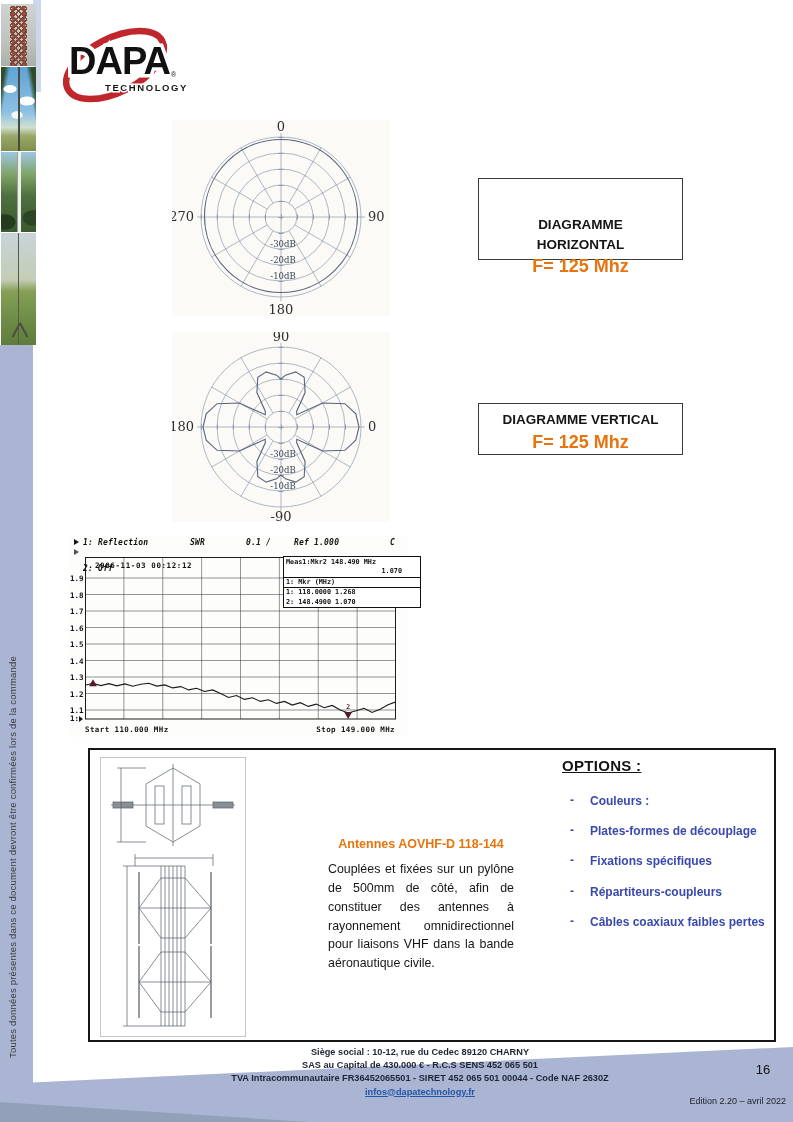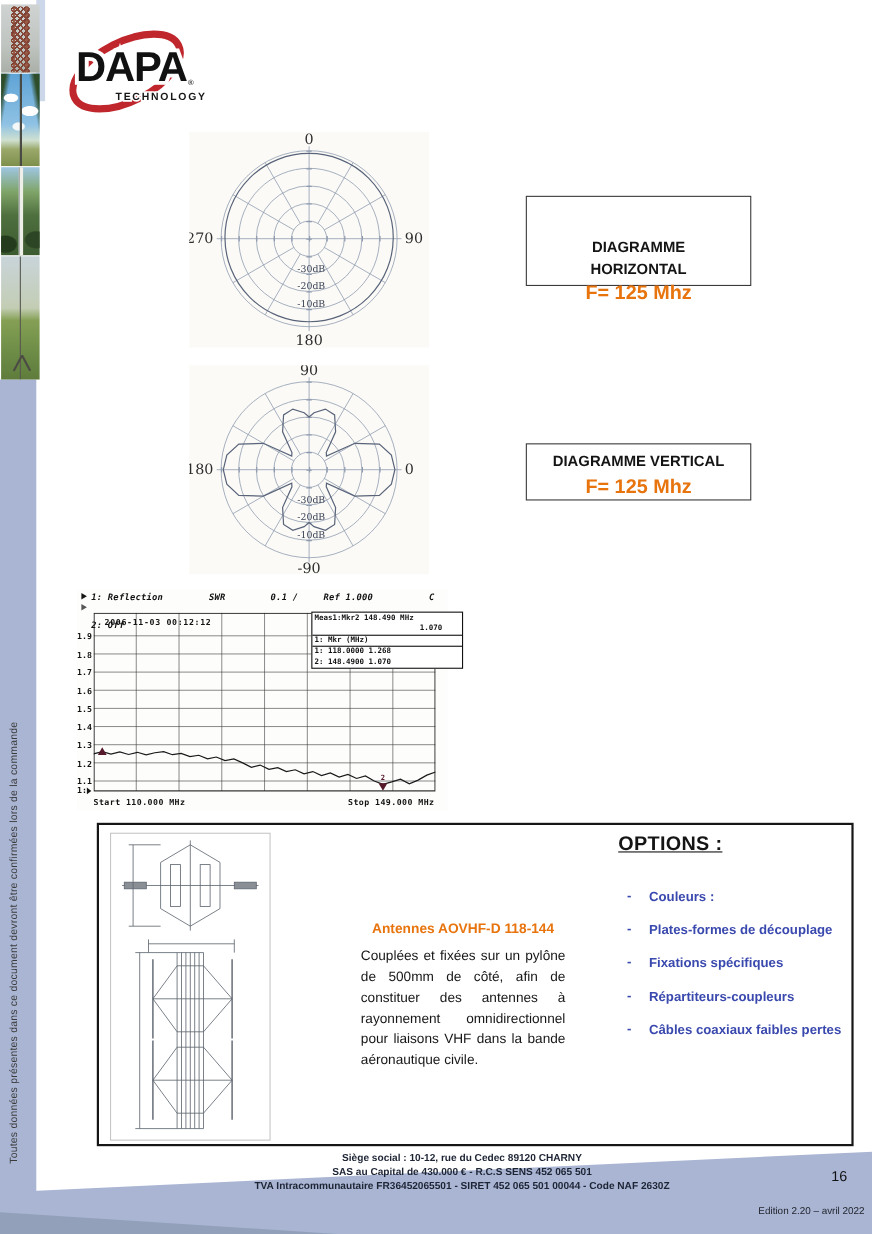--- a/index.html
+++ b/index.html
@@ -74,21 +74,21 @@
   .bigbox{position:absolute;left:88px;top:748px;width:688px;height:294px;border:2px solid #161616;
           box-sizing:border-box;background:#fff;}
   .draw{position:absolute;left:100px;top:757px;width:144px;height:278px;border:1px solid #c6c6c6;background:#fff;}
   .dline{stroke:#5f6670;fill:none;stroke-width:.75;}
   .dthick{stroke:#5f6670;fill:none;stroke-width:1.3;}
   .prod-title{position:absolute;left:326px;top:837px;width:190px;text-align:center;
       color:#E8740E;font-weight:bold;font-size:12.5px;}
   .prod-desc{position:absolute;left:328px;top:860px;width:186px;font-size:12.4px;line-height:1.52;
       text-align:justify;color:#161616;}
   .options{position:absolute;left:562px;top:757px;width:206px;color:#141414;}
-  .opt-h{font-size:18px;font-weight:bold;text-decoration:underline;letter-spacing:.3px;margin-bottom:29px;}
+  .opt-h{font-size:15px;font-weight:bold;text-decoration:underline;letter-spacing:.3px;margin-bottom:19px;}
   .opt-item{display:flex;margin-bottom:14px;}
   .opt-item .dash{width:28px;padding-left:8px;box-sizing:border-box;color:#3A49AE;font-weight:bold;font-size:12px;}
   .opt-item .lab{flex:1;color:#3A49AE;font-weight:bold;font-size:12px;line-height:1.35;}
   .opt-sub{margin:-8px 0 14px 36px;font-style:italic;font-size:11px;line-height:1.6;color:#121212;}
 
   
   .footer-svg{position:absolute;left:0;top:1042px;}
   .footer-text{position:absolute;left:140px;top:1046px;width:560px;text-align:center;
       font-size:9.2px;font-weight:bold;color:#1d2434;line-height:13.2px;}
   .footer-text .email{color:#2456a6;text-decoration:underline;cursor:pointer;}
@@ -344,17 +344,18 @@
   </div>
 
   <svg class="footer-svg" width="793" height="80" viewBox="0 0 793 80">
     <polygon points="0,42 793,5 793,80 0,80" fill="#A9B5D3"></polygon>
     <polygon points="0,80 0,60 310,80" fill="#93A0BA"></polygon>
   </svg>
   <div class="footer-text">
     <div>Siège social : 10-12, rue du Cedec 89120 CHARNY</div>
     <div>SAS au Capital de 430.000 € - R.C.S SENS 452 065 501</div>
     <div>TVA Intracommunautaire FR36452065501 - SIRET 452 065 501 00044 - Code NAF 2630Z</div>
+    <div><span class="email">infos@dapatechnology.fr</span></div>
   </div>
   <div class="pagenum">16</div>
   <div class="edition">Edition 2.20 – avril 2022</div>
 
 </div>
 
 </body></html>

